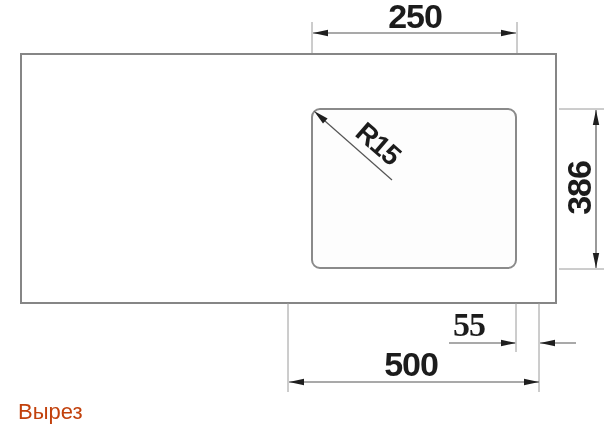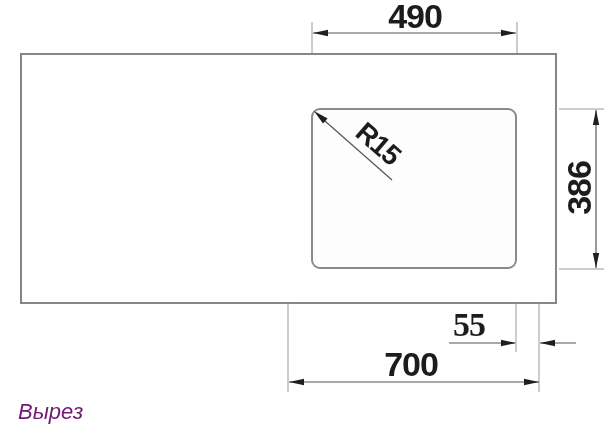--- a/index.html
+++ b/index.html
@@ -35,24 +35,23 @@
   }
   .dim-label.rot-diag {
     font-size: 28px;
     transform: translate(-50%, -50%) rotate(41deg);
   }
   .caption {
     position: absolute;
     left: 18px;
     top: 401px;
     font-size: 22px;
-    color: #701a75;
+    color: #c2410c;
     white-space: nowrap;
     line-height: 1;
-    font-style: italic;
   }
 </style>
 </head>
 <body>
 
 <div class="stage">
 
   <svg width="606" height="428" viewBox="0 0 606 428">
 
     <rect x="21" y="54" width="535" height="249" fill="#ffffff" stroke="#868686" stroke-width="2"></rect>
@@ -84,24 +83,24 @@
       <polygon points="596,110 592.8,125 599.2,125"></polygon>
       <polygon points="596,268 592.8,253 599.2,253"></polygon>
       <polygon points="516,343 501,339.8 501,346.2"></polygon>
       <polygon points="540,343 555,339.8 555,346.2"></polygon>
       <polygon points="289,382 304,378.8 304,385.2"></polygon>
       <polygon points="539,382 524,378.8 524,385.2"></polygon>
       <polygon points="314,111 323,123.5 327.6,118.4"></polygon>
     </g>
   </svg>
 
-  <div class="dim-label" style="left:415px; top:16px;">490</div>
+  <div class="dim-label" style="left:415px; top:16px;">250</div>
 
   <div class="dim-label rot-diag" style="left:378px; top:144px;">R15</div>
 
   <div class="dim-label rot-ccw" style="left:579px; top:188px;">386</div>
 
   <div class="dim-label" style="left:469px; top:325px;font-family:Liberation Serif, serif;">55</div>
 
-  <div class="dim-label" style="left:411px; top:364px;">700</div>
+  <div class="dim-label" style="left:411px; top:364px;">500</div>
 
   <div class="caption">Вырез</div>
 </div>
 
 </body></html>

